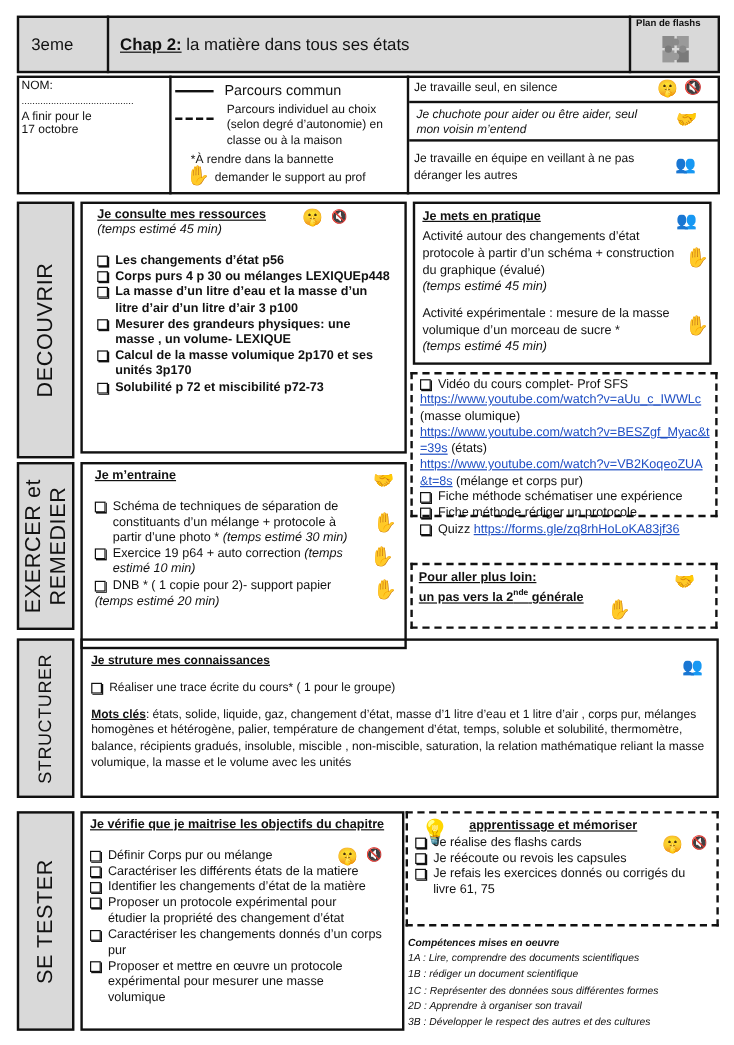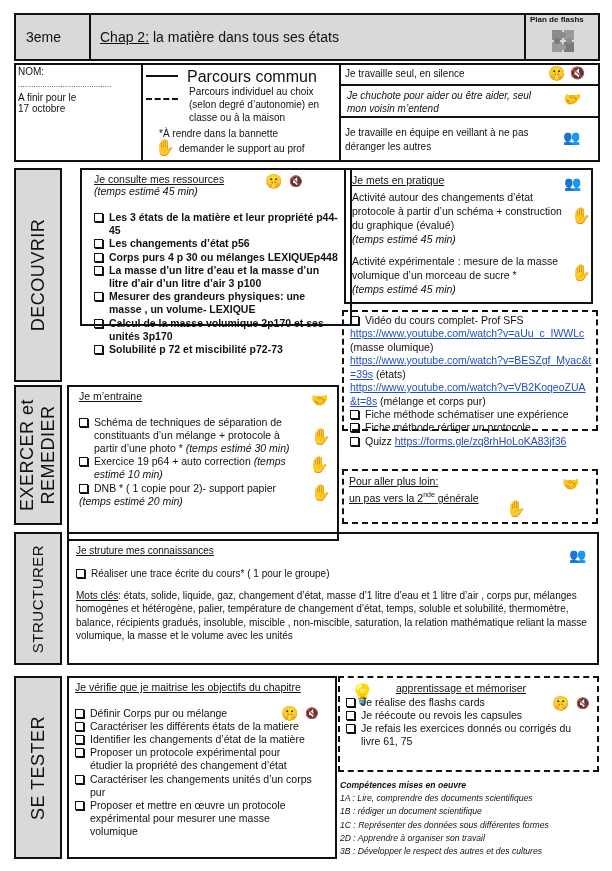--- a/index.html
+++ b/index.html
@@ -2,21 +2,21 @@
 <html><head>
 <meta charset="utf-8">
 <style>
   html, body { margin:0; padding:0; background:#ffffff; }
   body { width:612px; height:871px; position:relative; overflow:hidden;
          font-family:"Liberation Sans", sans-serif; color:#111; font-size:10.5px; }
   .abs { position:absolute; box-sizing:border-box; }
   .solid { border:2px solid #111; }
   .dash { border:2px dashed #111; }
   .grey { background:#d9d9d9; }
-  .u { text-decoration:underline; font-weight:normal; }
+  .u { text-decoration:underline; font-weight:bold; }
   .i { font-style:italic; }
   .b { font-weight:bold; }
   a.link { color:#1f4fc4; text-decoration:underline; }
   .vert { position:absolute; left:50%; top:50%; transform:translate(-50%,-50%) rotate(-90deg);
           white-space:nowrap; font-size:18px; letter-spacing:0.5px; text-align:center; line-height:1.15; }
   ul.cb { list-style:none; margin:0; padding:0; }
   ul.cb li { position:relative; padding-left:15px; line-height:13.2px; }
   ul.cb li::before { content:""; position:absolute; left:0; top:2px; width:7px; height:7px; border:1.3px solid #111; box-shadow:1px 1px 0 #111; }
   .icon { position:absolute; color:#555; font-size:14px; line-height:1; }
   .hand { color:#888; font-size:16px; }
@@ -49,21 +49,21 @@
 <div class="abs" style="left:18px;top:66px;width:120px;">
   <div style="font-size:10px;">NOM:</div>
   <div style="font-size:8px;line-height:8px;margin-top:4px;overflow:hidden;white-space:nowrap;">..........................................</div>
   <div style="font-size:10px;margin-top:3px;">A finir pour le</div>
   <div style="font-size:10px;">17 octobre</div>
 </div>
 <div class="abs" style="left:141px;top:63px;width:2px;height:99px;background:#111;"></div>
 
 <div class="abs" style="left:143px;top:63px;width:196px;height:99px;">
   <div style="position:absolute;left:3px;top:12px;width:32px;height:2px;background:#111;"></div>
-  <div style="position:absolute;left:44px;top:5px;font-size:16px;">Parcours commun</div>
+  <div style="position:absolute;left:44px;top:5px;font-size:12px;">Parcours commun</div>
   <div style="position:absolute;left:3px;top:35px;width:32px;border-top:2px dashed #111;"></div>
   <div style="position:absolute;left:46px;top:22px;width:150px;font-size:10px;line-height:13px;">Parcours individuel au choix (selon degré d’autonomie) en classe ou à la maison</div>
   <div style="position:absolute;left:16px;top:65px;font-size:10px;white-space:nowrap;text-align:center;">*À rendre dans la bannette</div>
   <span class="icon hand" style="left:12px;top:77px;">✋</span>
   <div style="position:absolute;left:36px;top:80px;font-size:10px;white-space:nowrap;">demander le support au prof</div>
 </div>
 <div class="abs" style="left:339px;top:63px;width:2px;height:99px;background:#111;"></div>
 
 <div class="abs" style="left:341px;top:63px;width:259px;height:23px;border-bottom:2px solid #111;">
   <span style="position:absolute;left:4px;top:5px;font-size:10px;">Je travaille seul, en silence</span>
@@ -75,27 +75,26 @@
   <span class="icon" style="left:221px;top:6px;">🤝</span>
 </div>
 <div class="abs" style="left:341px;top:118px;width:259px;height:44px;">
   <span style="position:absolute;left:4px;top:8px;width:210px;font-size:10px;line-height:14px;">Je travaille en équipe en veillant à ne pas déranger les autres</span>
   <span class="icon" style="left:222px;top:12px;">👥</span>
 </div>
 
 <div class="abs solid grey" style="left:14px;top:168px;width:48px;height:214px;">
   <div class="vert">DECOUVRIR</div>
 </div>
-<div class="abs solid" style="left:80px;top:168px;width:272px;height:158px;padding:3px 10px 0 12px;">
+<div class="abs solid" style="left:67px;top:168px;width:272px;height:210px;padding:3px 10px 0 12px;">
   <div class="u">Je consulte mes ressources</div>
   <div class="i">(temps estimé 45 min)</div>
   <span class="icon" style="left:183px;top:4px;">🤫</span>
   <span class="icon" style="left:207px;top:6px;font-size:11px;">🔇</span>
   <ul class="cb b" style="margin-top:14px;font-size:10.5px;">
-    <li>Les 3 états de la matière et leur propriété p44-45</li>
     <li>Les changements d’état p56</li>
     <li>Corps purs 4 p 30 ou mélanges LEXIQUEp448</li>
     <li>La masse d’un litre d’eau et la masse d’un litre d’air  d’un litre d’air 3 p100</li>
     <li>Mesurer des grandeurs physiques: une masse , un volume- LEXIQUE</li>
     <li>Calcul de la masse volumique 2p170 et ses unités 3p170</li>
     <li>Solubilité p 72 et miscibilité p72-73</li>
   </ul>
 </div>
 
 <div class="abs solid" style="left:344px;top:168px;width:249px;height:136px;padding:3px 6px 0 6px;font-size:10.5px;line-height:14px;">
@@ -167,21 +166,21 @@
 </div>
 <div class="abs solid" style="left:67px;top:676px;width:270px;height:183px;padding:3px 8px 0 6px;font-size:10.5px;line-height:13.5px;">
   <div class="u" style="white-space:nowrap;">Je vérifie que je maitrise les objectifs du chapitre</div>
   <span class="icon" style="left:212px;top:28px;">🤫</span>
   <span class="icon" style="left:236px;top:30px;font-size:11px;">🔇</span>
   <ul class="cb" style="margin-top:12px;">
     <li>Définir Corps pur ou mélange</li>
     <li>Caractériser les différents états de la matiere</li>
     <li>Identifier les changements d’état de la matière</li>
     <li style="width:200px;">Proposer un protocole expérimental pour étudier la propriété des changement d’état</li>
-    <li style="width:230px;">Caractériser les changements unités d’un corps pur</li>
+    <li style="width:230px;">Caractériser les changements donnés d’un corps pur</li>
     <li style="width:230px;">Proposer et mettre en œuvre un protocole expérimental pour mesurer une masse volumique</li>
   </ul>
 </div>
 
 <div class="abs dash" style="left:338px;top:676px;width:261px;height:96px;padding:4px 4px 0 6px;font-size:10.5px;line-height:13.5px;">
   <span class="icon" style="left:10px;top:6px;font-size:20px;color:#111;">💡</span>
   <div class="u" style="text-align:center;padding-left:20px;width:190px;">
     <div>apprentissage et mémoriser</div>
   </div>
   <span class="icon" style="left:212px;top:18px;">🤫</span>

